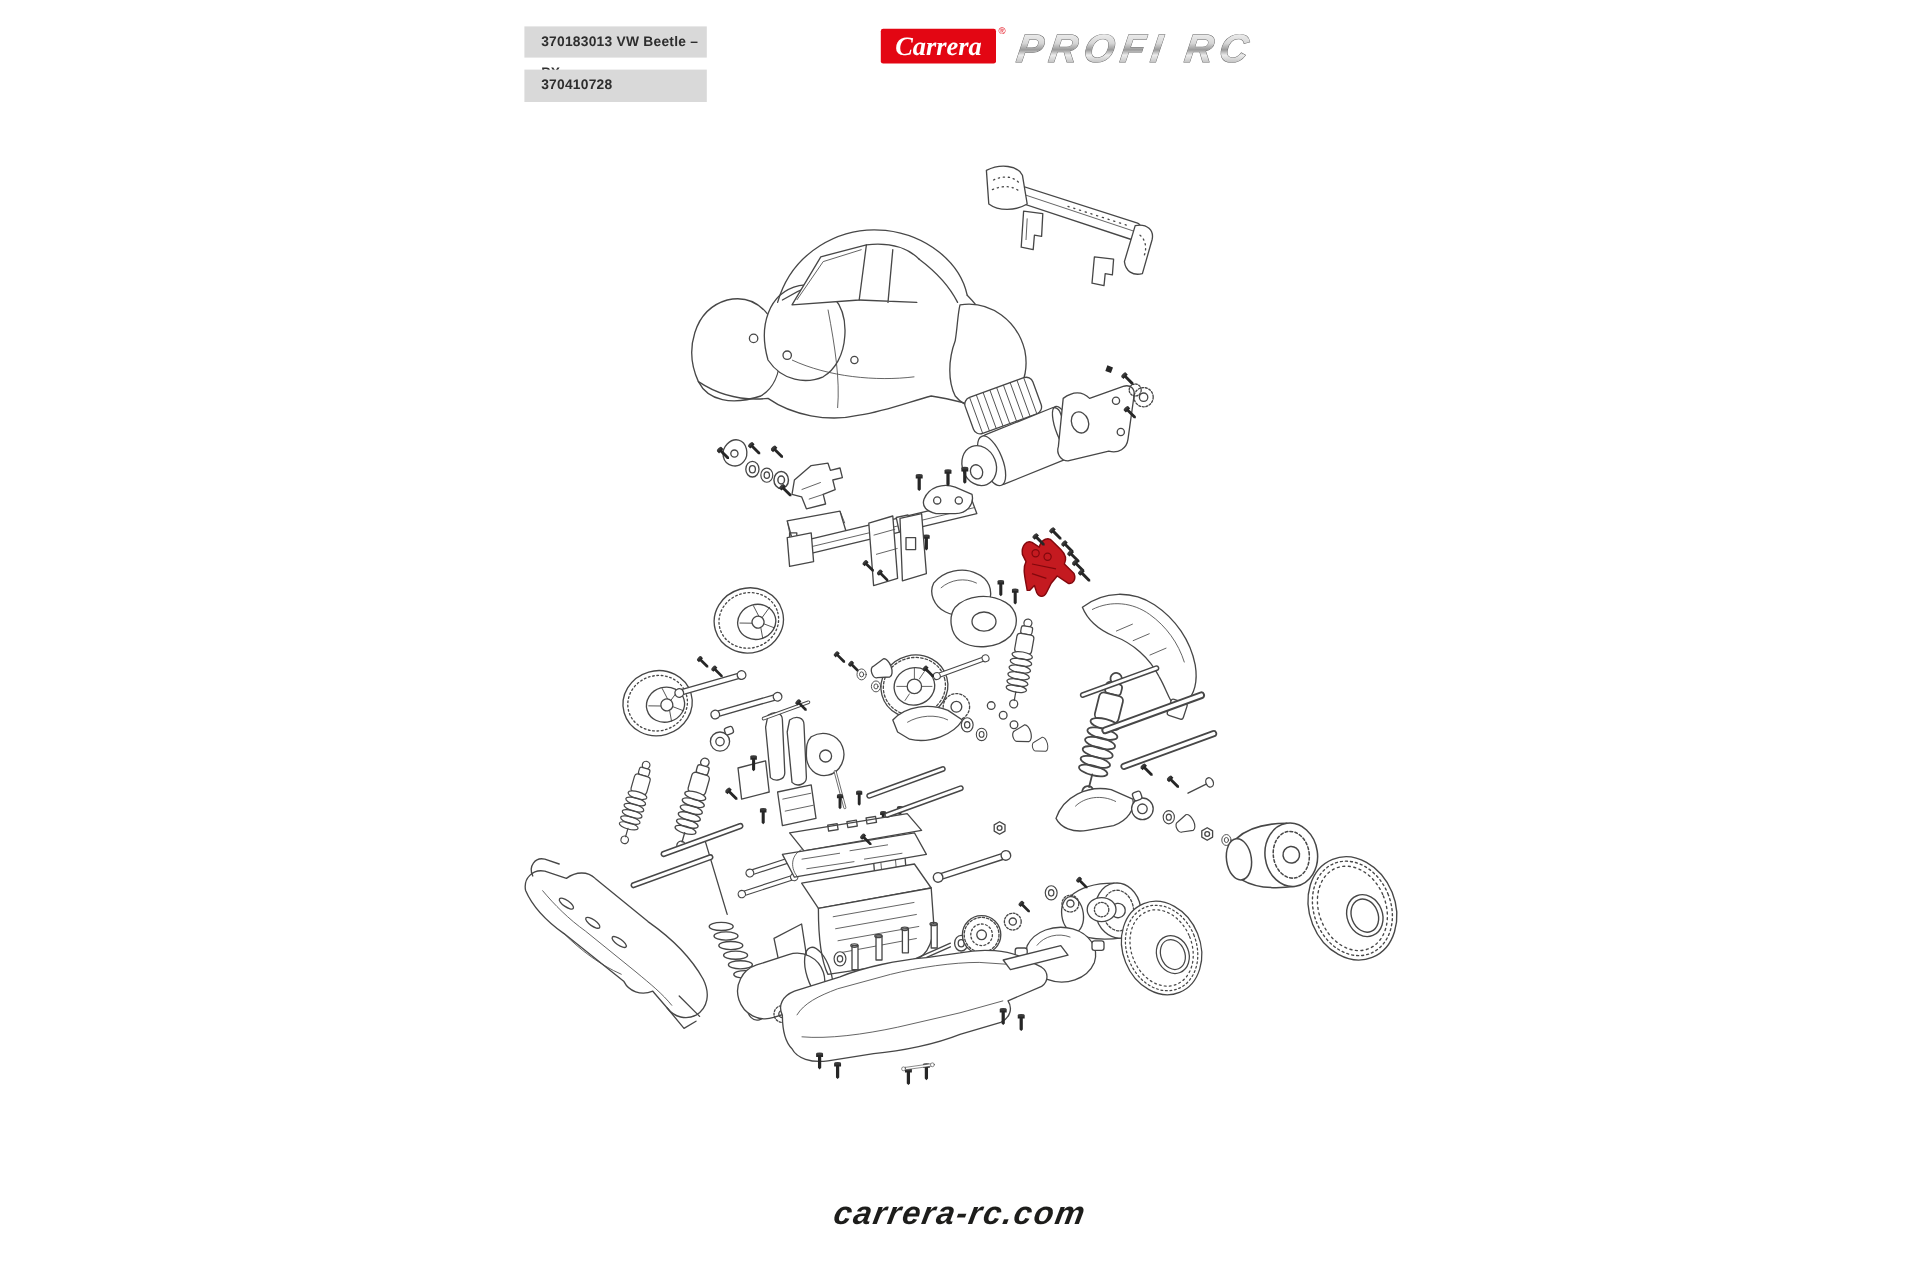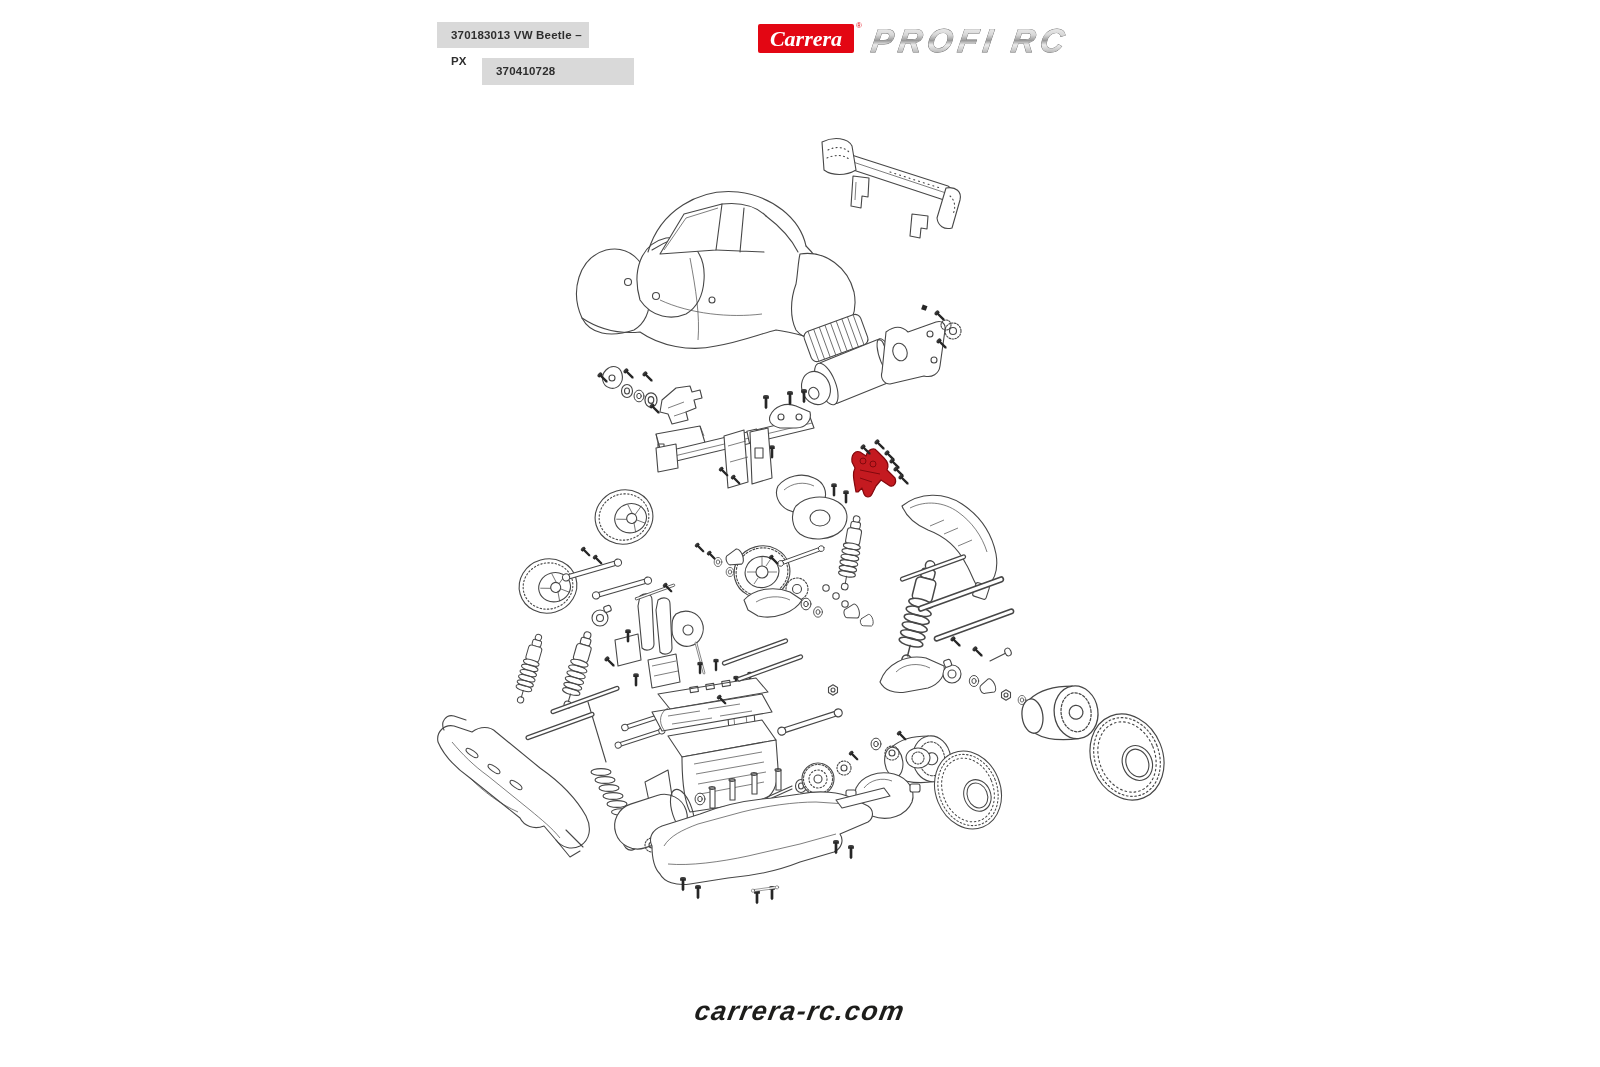--- a/index.html
+++ b/index.html
@@ -2,22 +2,22 @@
 <html><head>
 <meta charset="utf-8">
 <style>
   html,body{margin:0;padding:0;background:#fff;}
   #stage{position:relative;width:1600px;height:1067px;background:#fff;overflow:hidden;
          font-family:"Liberation Sans",sans-serif;}
   .plabel{position:absolute;left:437px;width:152px;background:#d9d9d9;color:#2e2e2e;
           font-size:11.5px;font-weight:bold;line-height:26px;padding-left:14px;
           letter-spacing:.2px;box-sizing:border-box;}
   #plabel-1{top:22px;height:26px;}
-  #plabel-2{top:58px;height:27px;margin-left:45px;}
-  #brand{position:absolute;left:752px;top:14px;width:420px;height:52px;}
+  #plabel-2{top:58px;height:27px;}
+  #brand{position:absolute;left:728px;top:14px;width:420px;height:52px;}
   #footer{position:absolute;left:0;top:996px;width:100%;text-align:center;}
   #footer .site{display:inline-block;color:#1d1d1b;font-size:27px;font-weight:bold;
           font-style:italic;letter-spacing:1.5px;transform:skewX(-10deg);}
   svg .ln{fill:none;stroke:#474747;stroke-width:1.1;stroke-linecap:round;stroke-linejoin:round;}
   svg .fw{fill:#ffffff;stroke:#474747;stroke-width:1.1;stroke-linecap:round;stroke-linejoin:round;}
   svg .thin{fill:none;stroke:#474747;stroke-width:.7;}
   svg .dk{fill:#262626;stroke:none;}
   #diagram{position:absolute;left:0;top:0;}
 </style>
 </head>

